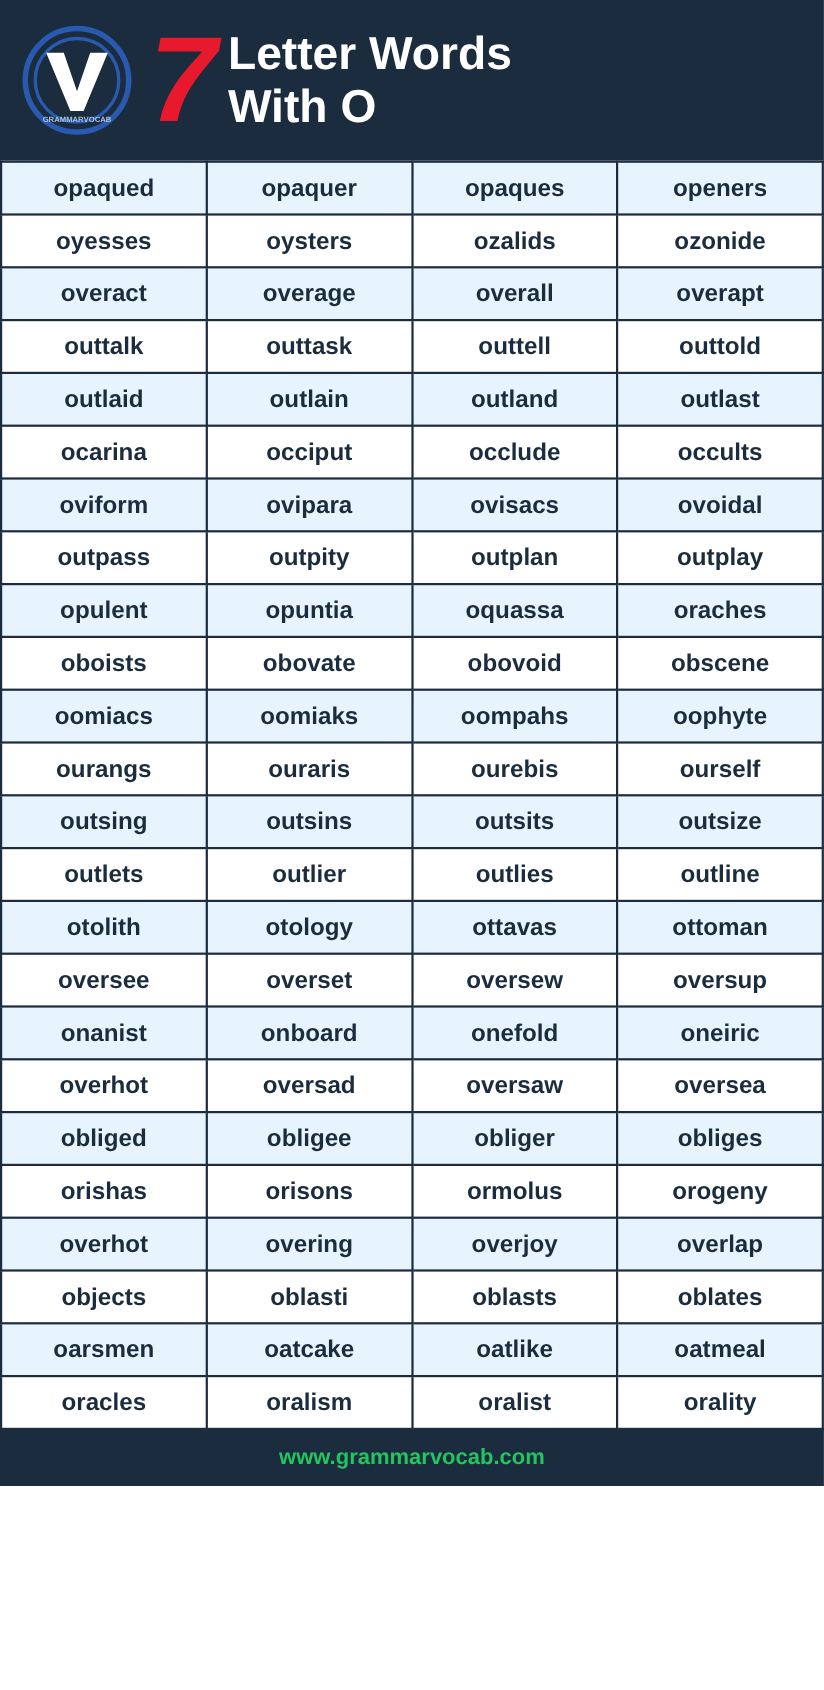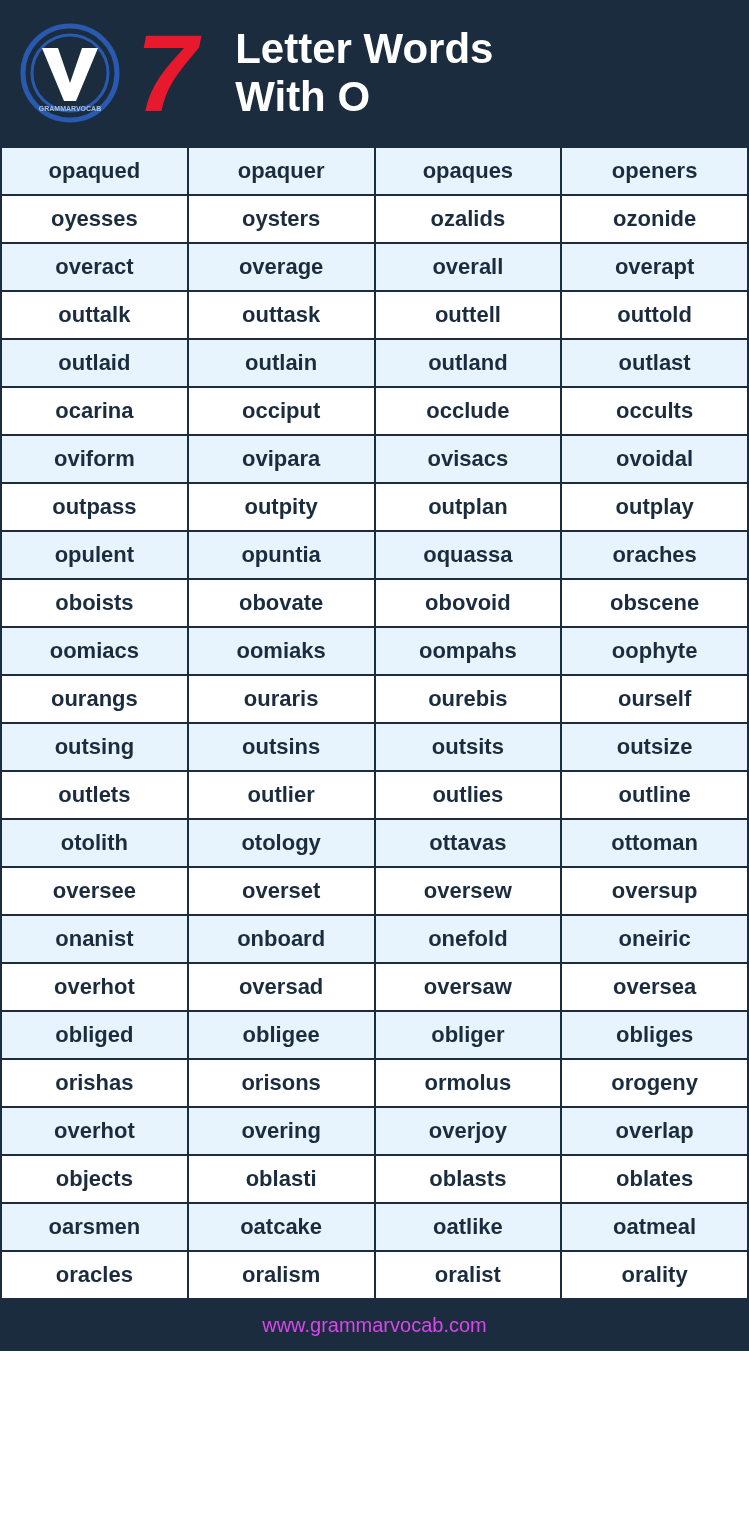--- a/index.html
+++ b/index.html
@@ -36,21 +36,20 @@
       color: #e8192c;
       line-height: 1;
       font-style: italic;
     }
 
     .letter-words-title {
       color: #fff;
       font-size: 42px;
       font-weight: 900;
       line-height: 1.15;
-      margin-left: 28px;
     }
 
     .word-table {
       width: 100%;
       border-collapse: collapse;
       padding-left: 31px;
     }
 
     .word-table td {
       border: 2px solid #1a2c3d;
@@ -67,23 +66,23 @@
     }
 
     .word-table tr:nth-child(even) td {
       background: #ffffff;
     }
 
     .footer {
       background: #1a2c3d;
       text-align: center;
       padding: 14px;
-      color: #d946ef;
+      color: #22c55e;
       font-size: 20px;
-      font-weight: 400;
+      font-weight: 700;
     }
   </style>
 </head>
 <body>
 
 <div class="header">
   <svg class="logo" viewBox="0 0 100 100" xmlns="http://www.w3.org/2000/svg">
     <circle cx="50" cy="50" r="47" fill="#1a2c3d" stroke="#2a5ab0" stroke-width="5"></circle>
     <circle cx="50" cy="50" r="38" fill="none" stroke="#2a5ab0" stroke-width="3"></circle>
 

